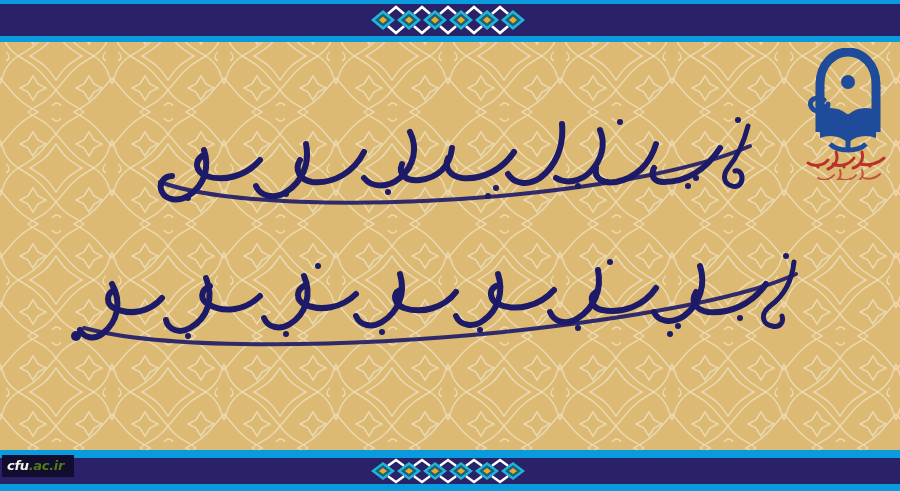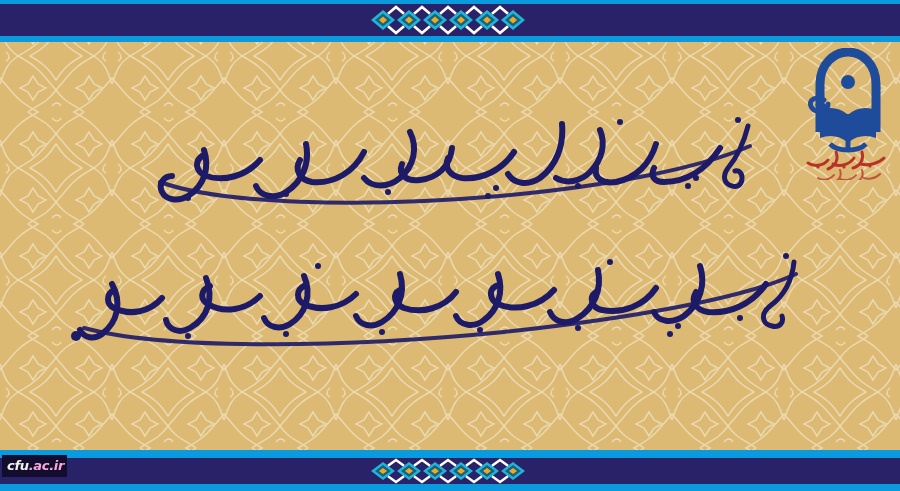--- a/index.html
+++ b/index.html
@@ -104,35 +104,35 @@
     height: 132px;
   }
   .logo svg { display: block; }
 
   
   .watermark {
     position: absolute;
     left: 2px;
     top: 455px;
     height: 22px;
-    padding: 2px 3px 3px 5px;
+    padding: 2px 10px 3px 5px;
     background: #120d2e;
     display: flex;
     align-items: center;
     line-height: 1;
   }
   .watermark span {
     font-family: "DejaVu Sans", sans-serif;
     font-weight: bold;
     font-style: italic;
     font-size: 13px;
     letter-spacing: -0.3px;
   }
   .wm-a { color: #f2f0ea; }
-  .wm-b { color: #f9a8d4; }
+  .wm-b { color: #4d7c0f; }
 </style>
 </head>
 <body>
 
 <div id="banner">
 
   <div class="bg-field">
     <svg class="bg-pattern" viewBox="0 0 900 491" preserveAspectRatio="none">
       <defs>
         <pattern id="arab" x="0" y="0" width="112" height="112" patternUnits="userSpaceOnUse">

